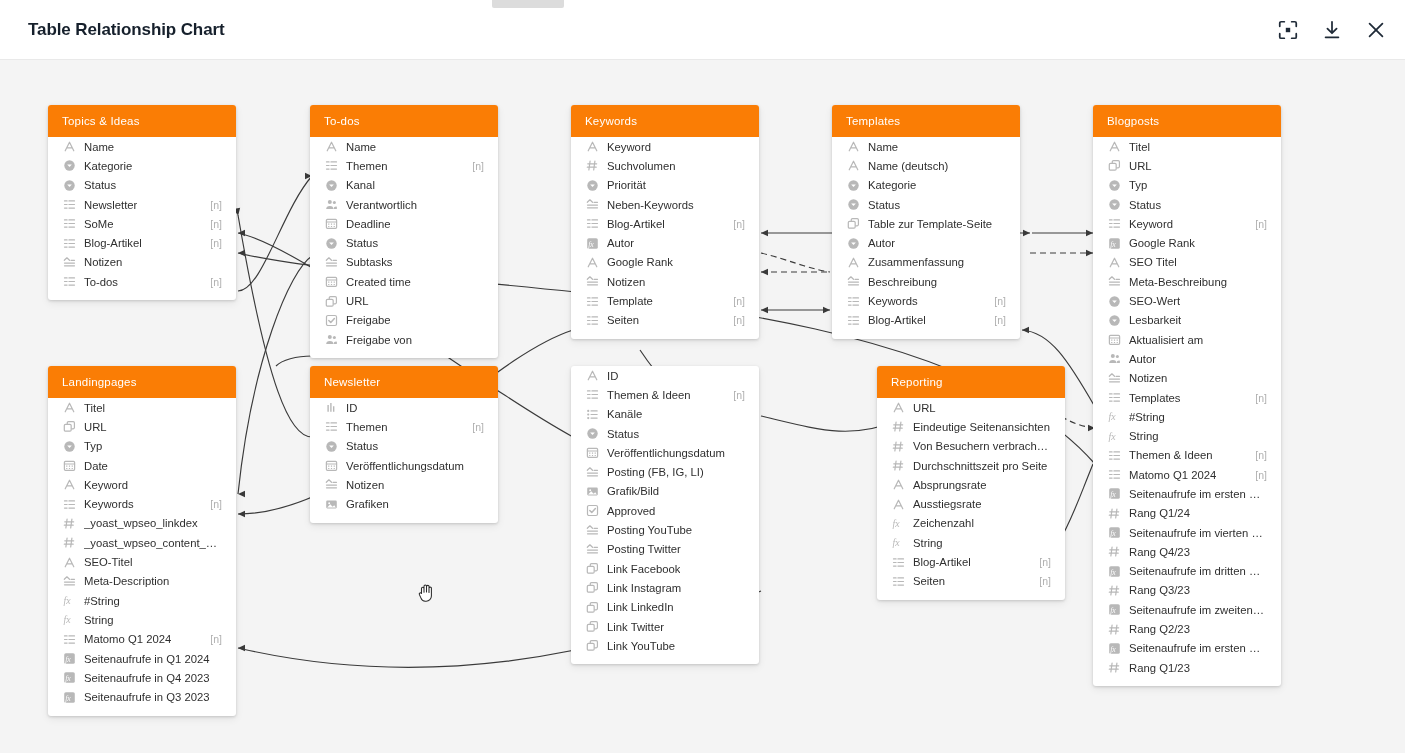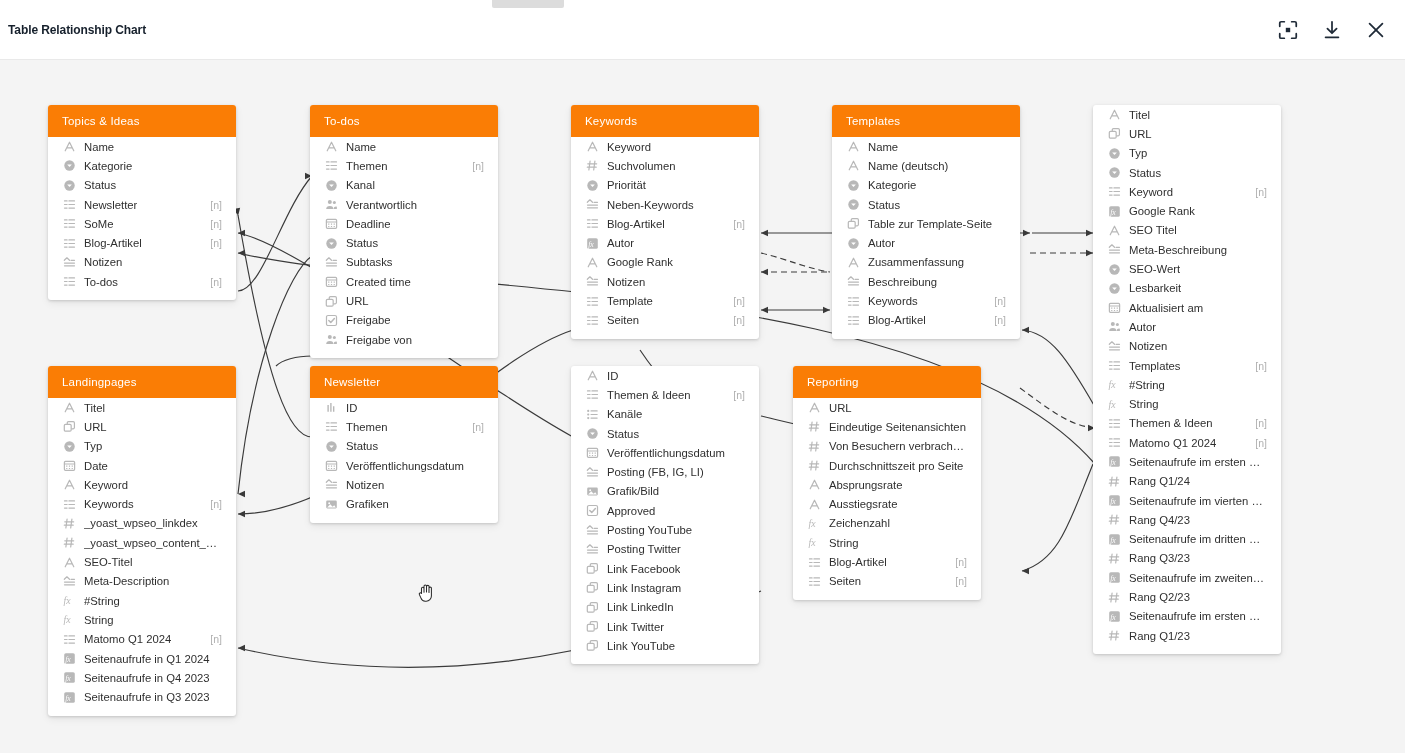--- a/index.html
+++ b/index.html
@@ -19,22 +19,22 @@
   }
 
   
   .header {
     position: absolute; top: 0; left: 0; width: 1405px; height: 60px;
     background: #ffffff; z-index: 50;
     display: flex; align-items: center;
     border-bottom: 1px solid #e9e9e9;
   }
   .header-title {
-    margin-left: 8px;
-    font-size: 12px; font-weight: bold; color: #16202c;
+    margin-left: 28px;
+    font-size: 17px; font-weight: bold; color: #16202c;
     letter-spacing: -0.1px;
   }
   .header-actions {
     margin-left: auto; margin-right: 18px;
     display: flex; align-items: center; gap: 22px;
   }
   .hicon { width: 22px; height: 22px; display: block; cursor: pointer; color: #1f2a37; }
   .hicon svg { display: block; width: 22px; height: 22px; }
 
   
@@ -555,20 +555,21 @@
                 <svg width="13" height="13" viewBox="0 0 14 14">
                   <path stroke="currentColor" fill="none" stroke-width="1.3" stroke-linecap="round" stroke-linejoin="round" d="M1.6,3.2 H4.4 M1.6,7 H4.4 M1.6,10.8 H4.4 M6.4,3.2 H12.4 M6.4,7 H12.4 M6.4,10.8 H12.4"></path>
                 </svg>
               </span>
               <span class="lbl">Blog-Artikel</span>
               <span class="n">[n]</span>
             </div>
           </div>
         </div>
         <div class="card" style="left: 1093px; top: 45px; width: 188px;">
+          <div class="card-head">Blogposts</div>
           <div class="card-body">
             <div class="row">
               <span class="ic">
                 <svg width="13" height="13" viewBox="0 0 14 14">
                   <path stroke="currentColor" fill="none" stroke-width="1.3" stroke-linecap="round" stroke-linejoin="round" d="M2.4,11.6 L7,2.4 L11.6,11.6 M4.2,8.4 L9.8,8.4"></path>
                 </svg>
               </span>
               <span class="lbl">Titel</span>
             </div>
             <div class="row">
@@ -1142,21 +1143,21 @@
               <span class="ic">
                 <svg width="13" height="13" viewBox="0 0 14 14">
                   <rect x="1.4" y="4.6" width="7.4" height="7.4" rx="1.3" stroke="currentColor" fill="none" stroke-width="1.3" stroke-linecap="round" stroke-linejoin="round"></rect>
                   <path stroke="currentColor" fill="none" stroke-width="1.3" stroke-linecap="round" stroke-linejoin="round" d="M4.6,4.6 V3.1 a1.3,1.3 0 0 1 1.3,-1.3 H11 a1.3,1.3 0 0 1 1.3,1.3 V8.2 a1.3,1.3 0 0 1 -1.3,1.3 H9.5"></path>
                 </svg>
               </span>
               <span class="lbl">Link YouTube</span>
             </div>
           </div>
         </div>
-        <div class="card" style="left: 793px; top: 306px; width: 188px; text-align: center;">
+        <div class="card" style="left: 877px; top: 306px; width: 188px; text-align: center;">
           <div class="card-head">Reporting</div>
           <div class="card-body">
             <div class="row">
               <span class="ic">
                 <svg width="13" height="13" viewBox="0 0 14 14">
                   <path stroke="currentColor" fill="none" stroke-width="1.3" stroke-linecap="round" stroke-linejoin="round" d="M2.4,11.6 L7,2.4 L11.6,11.6 M4.2,8.4 L9.8,8.4"></path>
                 </svg>
               </span>
               <span class="lbl">URL</span>
             </div>

